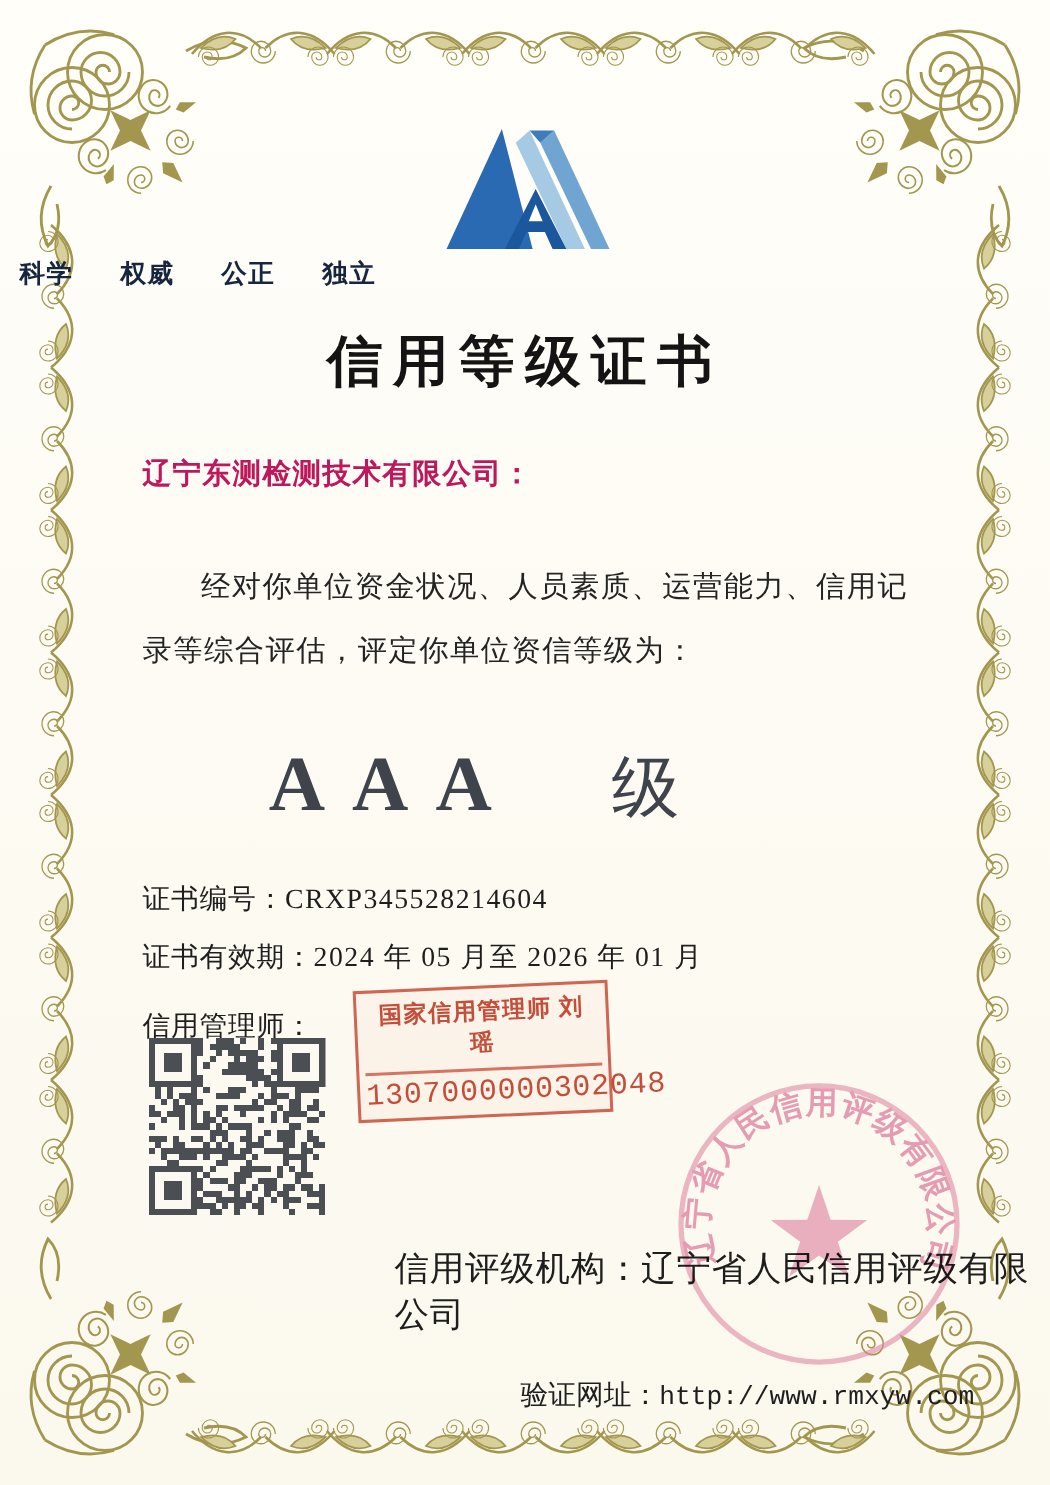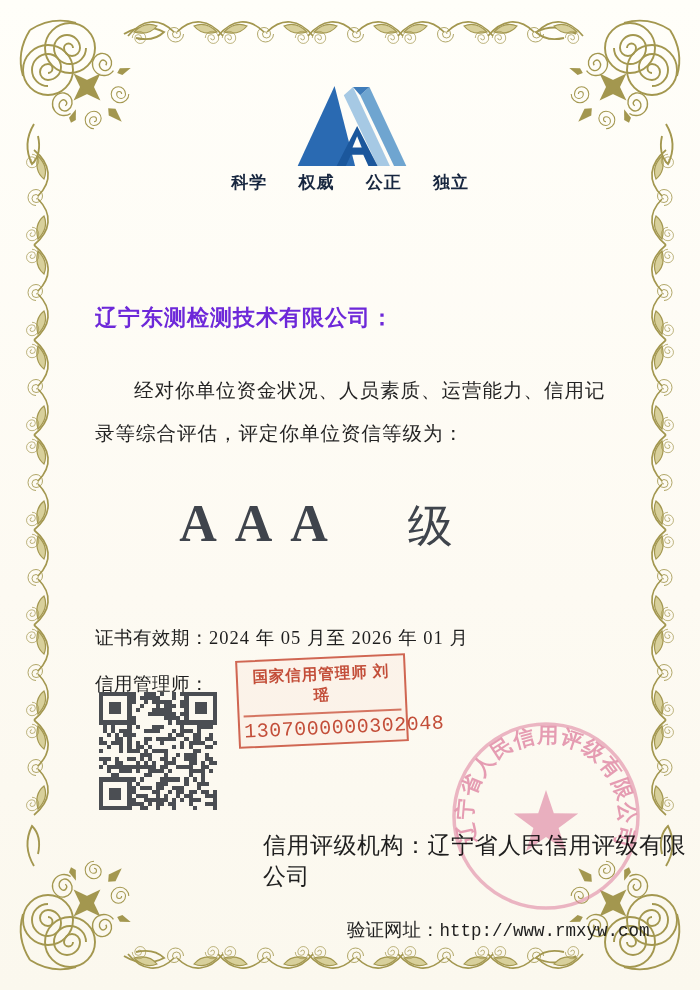--- a/index.html
+++ b/index.html
@@ -6,29 +6,29 @@
   body{
     width:700px;height:990px;position:relative;overflow:hidden;
     background:linear-gradient(180deg,#fffef9 0%,#fdfaf2 60%,#fbf8ee 100%);
     font-family:"Liberation Serif","DejaVu Serif",serif;
     color:#1f1f1f;
   }
   .abs{position:absolute;}
   #ornament-frame{position:absolute;left:0;top:0;width:700px;height:990px;z-index:0;}
   #content{position:absolute;left:0;top:0;width:700px;height:990px;z-index:1;}
 
-  .tagline{left:0;top:171px;width:700px;text-align:center;
+  .tagline{left:0;top:171px;width:700px;text-align:left;
     font-size:17px;font-weight:bold;color:#17263f;letter-spacing:1px;}
   .tagline span{margin:0 13px;}
 
   .cert-title{left:0;top:216px;width:700px;text-align:center;
     font-family:"Liberation Sans","DejaVu Sans",sans-serif;
     font-size:37px;font-weight:bold;color:#141414;letter-spacing:7px;}
 
-  .recipient{left:95px;top:303px;font-size:22px;font-weight:bold;color:#6d28d9;letter-spacing:1px;}
+  .recipient{left:95px;top:303px;font-size:19px;font-weight:bold;color:#be185d;letter-spacing:1px;}
 
   .body-text{left:95px;top:371px;width:528px;font-size:19.5px;line-height:43px;
     color:#242424;text-indent:2em;letter-spacing:1px;font-family:Liberation Mono, monospace;}
 
   .rating-row{left:0;top:494px;width:632px;text-align:center;color:#3f444c;}
   .rating-letters{font-size:52px;font-weight:bold;letter-spacing:18px;font-family:"Liberation Serif",serif;}
   .rating-suffix{font-size:45px;margin-left:62px;letter-spacing:0;}
 
   .field{left:95px;font-size:18.5px;color:#1e1e1e;letter-spacing:.5px;}
   .field .val{letter-spacing:1px;}
@@ -147,31 +147,35 @@
     <polygon points="60,50 64.5,61 55.5,61" fill="#fffef9"></polygon>
   </svg>
 
   <div class="abs tagline">
     <span>科学</span>
     <span>权威</span>
     <span>公正</span>
     <span>独立</span>
   </div>
 
+  <div class="abs cert-title">信用等级证书</div>
 
   <div class="abs recipient">辽宁东测检测技术有限公司：</div>
 
   <div class="abs body-text">
     <span>经对你单位资金状况、人员素质、运营能力、信用记录</span><span>等综合评估，评定你单位资信等级为：</span>
   </div>
 
   <div class="abs rating-row">
     <span class="rating-letters">AAA</span><span class="rating-suffix">级</span>
   </div>
 
+  <div class="abs field f-certno">
+    <span>证书编号：</span><span class="val">CRXP345528214604</span>
+  </div>
   <div class="abs field f-valid">
     <span>证书有效期：</span><span class="val">2024 年 05 月至 2026 年 01 月</span>
   </div>
   <div class="abs field f-manager">
     <span>信用管理师：</span>
   </div>
 
   <div class="abs stamp">
     <div class="stamp-line1">国家信用管理师  刘 瑶</div>
     <div class="stamp-num">1307000000302048</div>

